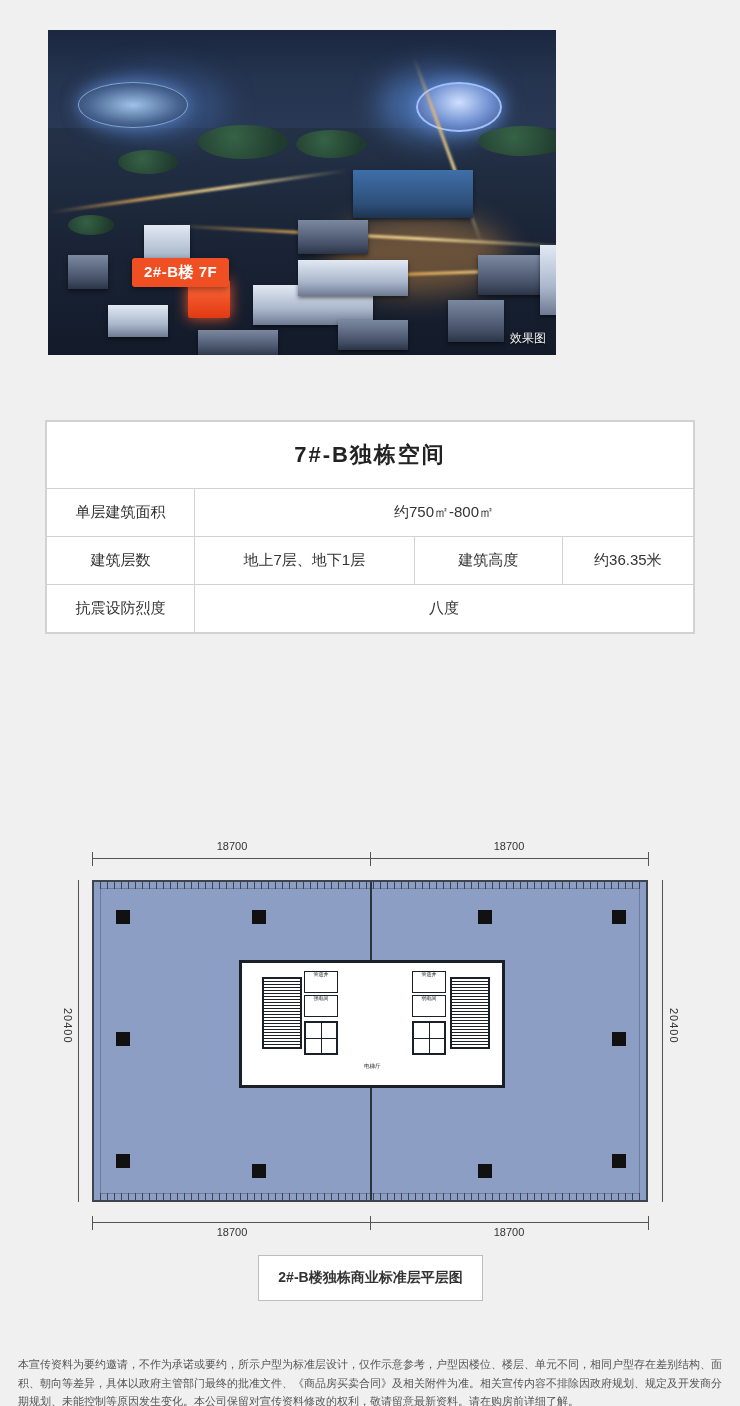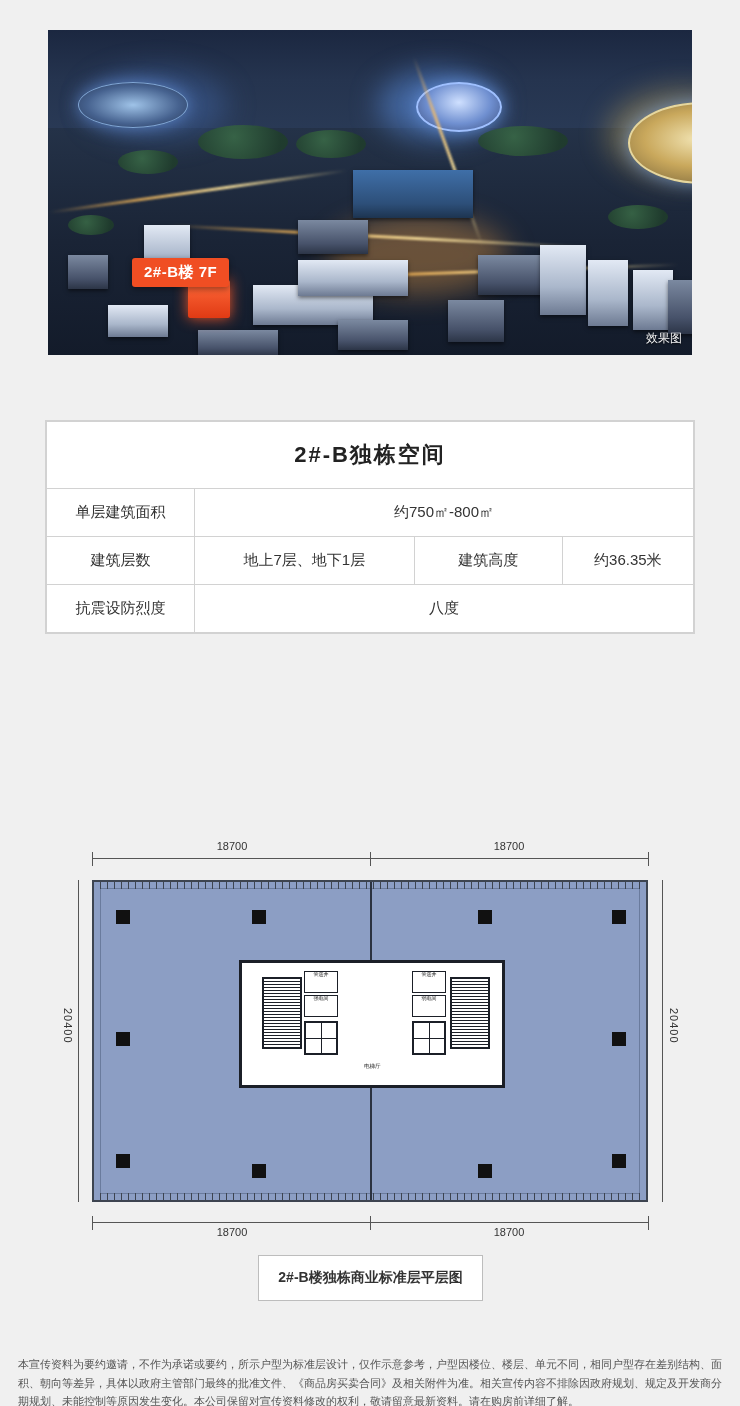--- a/index.html
+++ b/index.html
@@ -14,21 +14,21 @@
     position: relative;
     width: 740px; height: 1406px;
     background: #f0f0f0;
     overflow: hidden;
   }
 
   
   .hero {
     position: absolute;
     left: 48px; top: 30px;
-    width: 644px; height: 325px;
+    width: 508px; height: 325px;
     overflow: hidden;
     background: #0a1020;
   }
   .hero-sky {
     position: absolute; left:0; top:0; width:100%; height:38%;
     background: linear-gradient(180deg,#1b2740 0%, #25344f 40%, #2b3c58 100%);
   }
   .hero-ground {
     position: absolute; left:0; top:30%; width:100%; height:70%;
     background: linear-gradient(180deg,#243248 0%, #1a2436 50%, #131b2a 100%);
@@ -295,21 +295,21 @@
     <div class="highlight-bldg"></div>
 
     <div class="hero-tag">2#-B楼  7F</div>
     <div class="hero-caption">效果图</div>
   </div>
 
   <div class="spec-wrap">
     <table class="spec">
       <tbody>
           <tr>
-        <td class="title" colspan="4">2#-B独栋空间</td>
+        <td class="title" colspan="4">7#-B独栋空间</td>
       </tr>
       <tr>
         <td class="lbl">单层建筑面积</td>
         <td colspan="3">约750㎡-800㎡</td>
       </tr>
       <tr>
         <td class="lbl">建筑层数</td>
         <td>地上7层、地下1层</td>
         <td class="lbl">建筑高度</td>
         <td>约36.35米</td>

